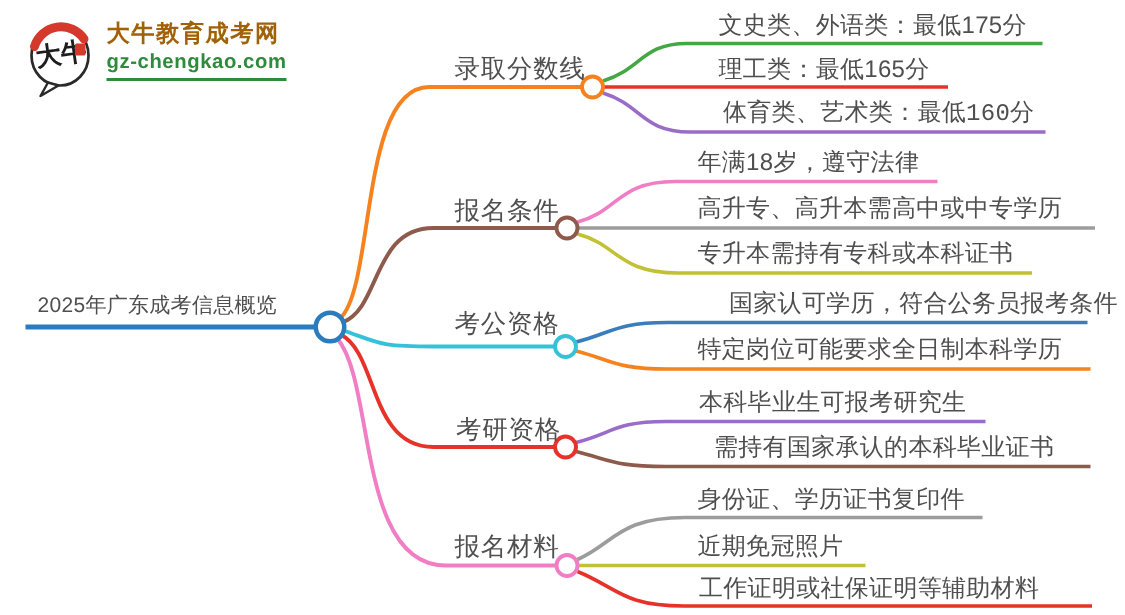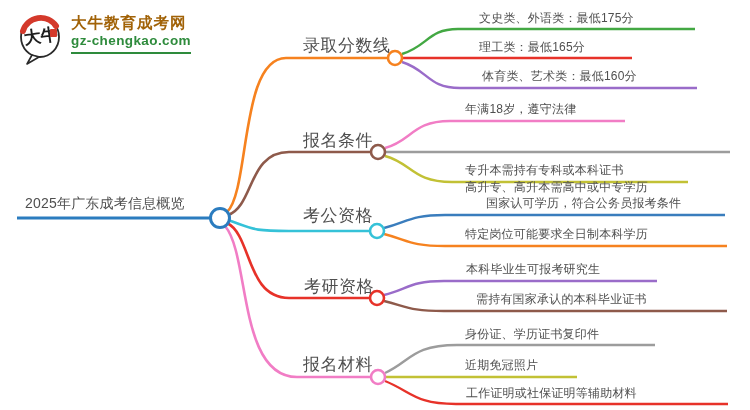--- a/index.html
+++ b/index.html
@@ -12,21 +12,21 @@
   }
   #wires{position:absolute;left:0;top:0;}
   .label{
     position:absolute;
     color:#4f4f4f;
     white-space:nowrap;
     line-height:20px;
   }
   .central-label{font-size:14px;letter-spacing:0.2px;}
   .branch-label{font-size:17px;letter-spacing:0.5px;}
-  .child-label{font-size:12px;letter-spacing:0.2px;}
+  .child-label{font-size:16px;letter-spacing:0.2px;}
   .logo{position:absolute;left:16px;top:9px;display:flex;align-items:flex-start;}
   .logo-text{margin-left:5px;border-bottom:2px solid #2e8b3c;padding-bottom:3px;}
   .logo-title{color:#a16207;font-weight:bold;font-size:15.5px;letter-spacing:1px;line-height:20px;margin-top:4px;}
   .logo-url{color:#2e8b3c;font-weight:bold;font-size:13.5px;letter-spacing:0.4px;line-height:16px;}
 </style>
 </head>
 <body>
 
 <div id="canvas">
 
@@ -83,24 +83,24 @@
   <div class="label central-label" style="left:25px;top:193px;">2025年广东成考信息概览</div>
 
   <div class="label branch-label" style="left:303px;top:131px;">报名条件</div>
   <div class="label branch-label" style="left:303px;top:36px;">录取分数线</div>
   <div class="label branch-label" style="left:304px;top:277px;">考研资格</div>
   <div class="label branch-label" style="left:303px;top:206px;">考公资格</div>
   <div class="label branch-label" style="left:303px;top:355px;">报名材料</div>
 
   <div class="label child-label" style="left:479px;top:8px;">文史类、外语类：最低175分</div>
   <div class="label child-label" style="left:479px;top:37px;">理工类：最低165分</div>
-  <div class="label child-label" style="left:482px;top:66px;">体育类、艺术类：最低160分</div>
+  <div class="label child-label" style="left:482px;top:66px;font-family:Liberation Mono, monospace;">体育类、艺术类：最低160分</div>
 
   <div class="label child-label" style="left:465px;top:99px;">年满18岁，遵守法律</div>
-  <div class="label child-label" style="left:465px;top:130px;margin-top:47px;">高升专、高升本需高中或中专学历</div>
+  <div class="label child-label" style="left:465px;top:130px;">高升专、高升本需高中或中专学历</div>
   <div class="label child-label" style="left:465px;top:160px;">专升本需持有专科或本科证书</div>
 
   <div class="label child-label" style="left:465px;top:193px;margin-left:21px;">国家认可学历，符合公务员报考条件</div>
   <div class="label child-label" style="left:465px;top:224px;">特定岗位可能要求全日制本科学历</div>
 
   <div class="label child-label" style="left:466px;top:259px;">本科毕业生可报考研究生</div>
   <div class="label child-label" style="left:476px;top:289px;">需持有国家承认的本科毕业证书</div>
 
   <div class="label child-label" style="left:465px;top:324px;">身份证、学历证书复印件</div>
   <div class="label child-label" style="left:465px;top:355px;">近期免冠照片</div>

